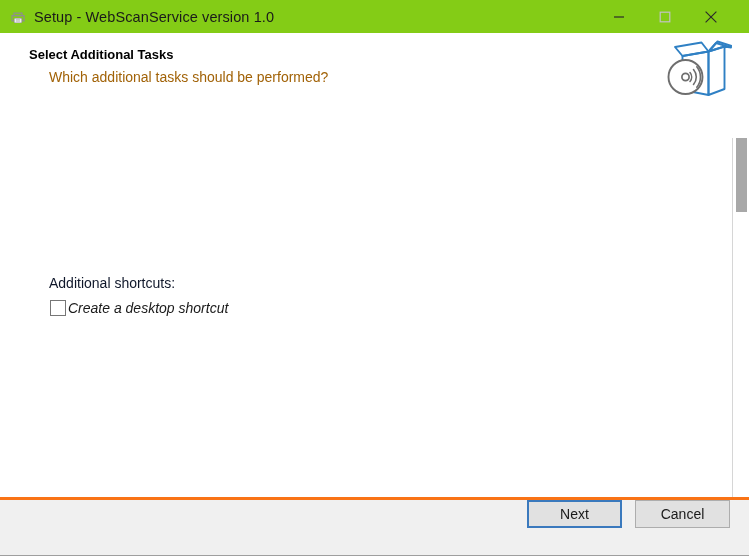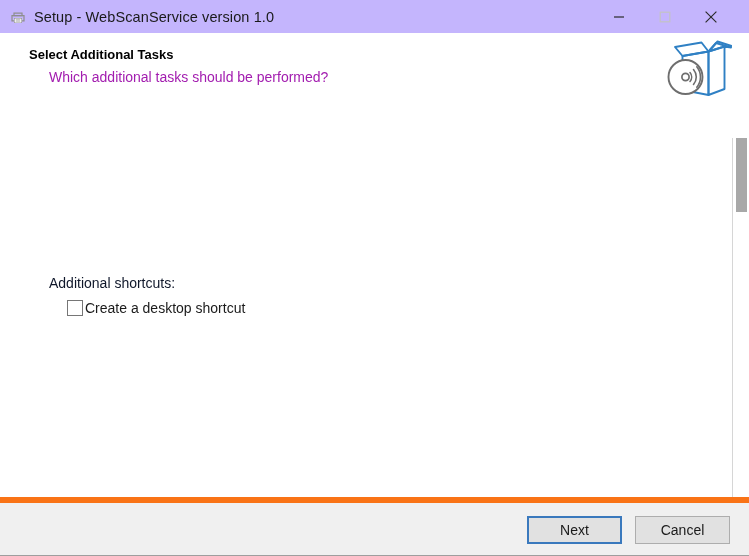--- a/index.html
+++ b/index.html
@@ -20,21 +20,21 @@
     background: #ffffff;
     display: flex;
     flex-direction: column;
   }
 
   
   #titlebar {
     position: relative;
     height: 33px;
     min-height: 33px;
-    background: #c4b5fd;
+    background: #84cc16;
     display: flex;
     align-items: center;
     padding-left: 9px;
   }
   #app-icon {
     width: 18px;
     height: 18px;
     margin-right: 7px;
     flex: 0 0 auto;
     display: block;
@@ -75,21 +75,21 @@
     padding: 12px 0 0 29px;
   }
   #header-title {
     font-size: 13px;
     font-weight: bold;
     color: #000000;
     line-height: 19px;
   }
   #header-subtitle {
     font-size: 14px;
-    color: #a21caf;
+    color: #a16207;
     line-height: 19px;
     margin-top: 4px;
     padding-left: 20px;
   }
   #header-graphic {
     position: absolute;
     top: 1px;
     right: 17px;
     width: 70px;
     height: 70px;
@@ -114,23 +114,24 @@
   #group-label {
     position: absolute;
     top: 170px;
     left: 49px;
     font-size: 14px;
     color: #0f172a;
   }
   #task-row {
     position: absolute;
     top: 195px;
-    left: 67px;
-    display: flex;
-    align-items: center;
+    left: 50px;
+    display: flex;
+    align-items: center;
+    font-style: italic;
   }
   #task-checkbox {
     width: 16px;
     height: 16px;
     border: 1px solid #767676;
     background: #ffffff;
     flex: 0 0 auto;
     position: relative;
   }
   #task-label {
@@ -158,23 +159,22 @@
     height: 74px;
     background: #a8a8a8;
   }
 
   
   #footer {
     position: relative;
     height: 59px;
     min-height: 59px;
     background: #f0f0f0;
-    border-top: 6px solid #f97316;
-    display: flex;
-    align-items: center;
+    border-top: 3px solid #f97316;
+    display: flex;
     justify-content: flex-end;
     padding-right: 19px;
   }
   .footer-btn {
     height: 28px;
     min-width: 95px;
     font-family: "Liberation Sans", sans-serif;
     font-size: 14px;
     color: #1a1a1a;
     background: #e1e1e1;

